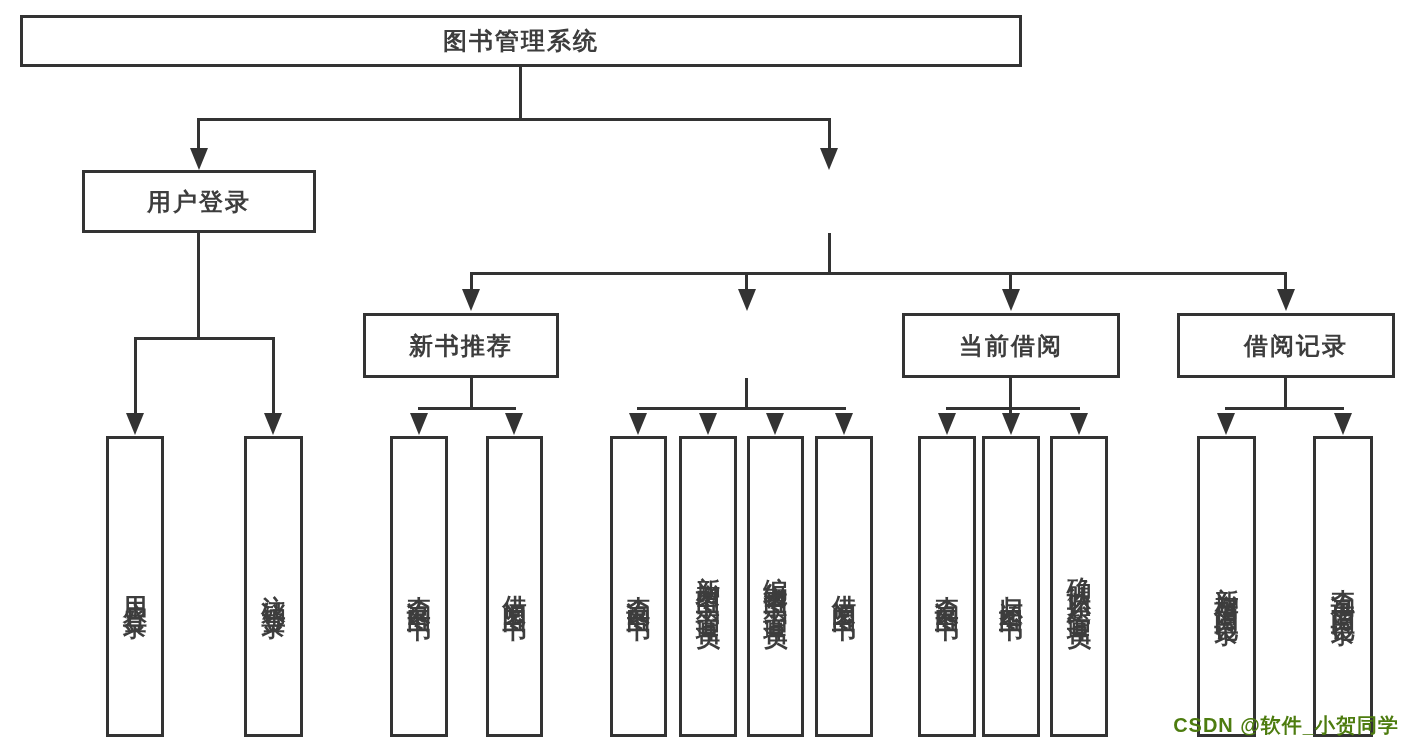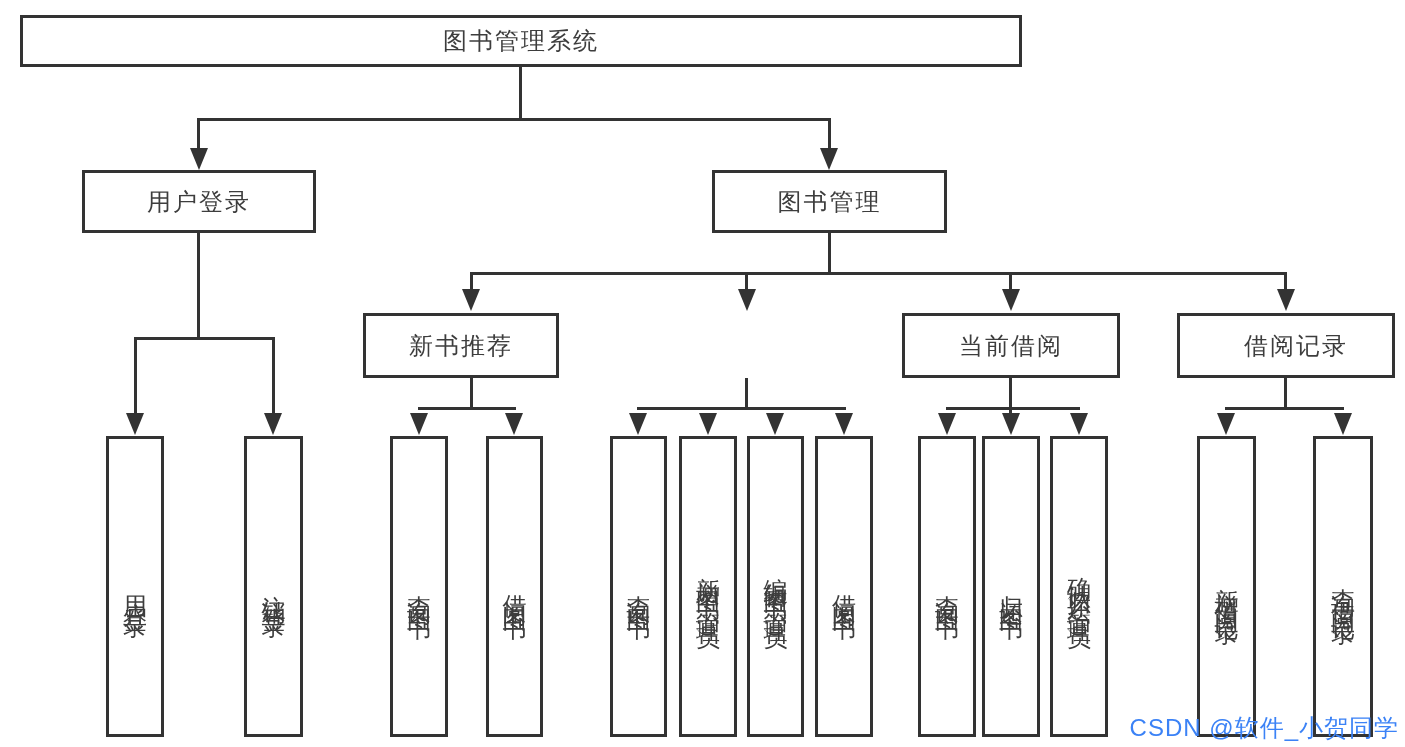--- a/index.html
+++ b/index.html
@@ -1,55 +1,54 @@
 <!DOCTYPE html>
 <html><head>
 <meta charset="utf-8">
 <style>
   html,body{margin:0;padding:0;background:#ffffff;}
   #stage{
     position:relative;width:1405px;height:747px;background:#ffffff;overflow:hidden;
-    font-family:"Liberation Sans","DejaVu Sans",sans-serif;color:#3d3d3d;
+    font-family:"Liberation Sans","DejaVu Sans",sans-serif;color:#3d3d3d;font-weight:bold;
   }
   .box{
     position:absolute;box-sizing:border-box;border:3px solid #333333;background:#ffffff;
     display:flex;align-items:center;justify-content:center;
     font-size:24px;color:#3d3d3d;letter-spacing:2px;white-space:nowrap;
   }
   .box.v{
     writing-mode:vertical-rl;text-orientation:mixed;letter-spacing:7px;
     font-size:24px;line-height:1;padding-top:6px;
   }
   .line{position:absolute;background:#333333;}
   .arr{
     position:absolute;width:0;height:0;
     border-left:9px solid transparent;border-right:9px solid transparent;
     border-top:22px solid #333333;
   }
   .watermark{
-    position:absolute;right:6px;top:712px;font-size:24px;color:#3b82f6;
+    position:absolute;right:6px;top:712px;font-size:20px;color:#4d7c0f;
     letter-spacing:1px;white-space:nowrap;
   }
 </style>
 </head>
 <body>
 
 <div id="stage">
 
   <div class="box" style="left:20px;top:15px;width:1002px;height:52px;">图书管理系统</div>
 
   <div class="line" style="left:519px;top:67px;width:3px;height:54px;"></div>
   <div class="line" style="left:197px;top:118px;width:634px;height:3px;"></div>
   <div class="line" style="left:197px;top:121px;width:3px;height:28px;"></div>
   <div class="line" style="left:828px;top:121px;width:3px;height:28px;"></div>
   <div class="arr" style="left:190px;top:148px;"></div>
   <div class="arr" style="left:820px;top:148px;"></div>
 
   <div class="box" style="left:82px;top:170px;width:234px;height:63px;">用户登录</div>
-  <div class="box" style="left:712px;top:170px;width:235px;height:63px;">图书管理</div>
 
   <div class="line" style="left:197px;top:233px;width:3px;height:107px;"></div>
   <div class="line" style="left:134px;top:337px;width:141px;height:3px;"></div>
   <div class="line" style="left:134px;top:340px;width:3px;height:74px;"></div>
   <div class="line" style="left:272px;top:340px;width:3px;height:74px;"></div>
   <div class="arr" style="left:126px;top:413px;"></div>
   <div class="arr" style="left:264px;top:413px;"></div>
 
   <div class="line" style="left:828px;top:233px;width:3px;height:42px;"></div>
   <div class="line" style="left:470px;top:272px;width:817px;height:3px;"></div>

